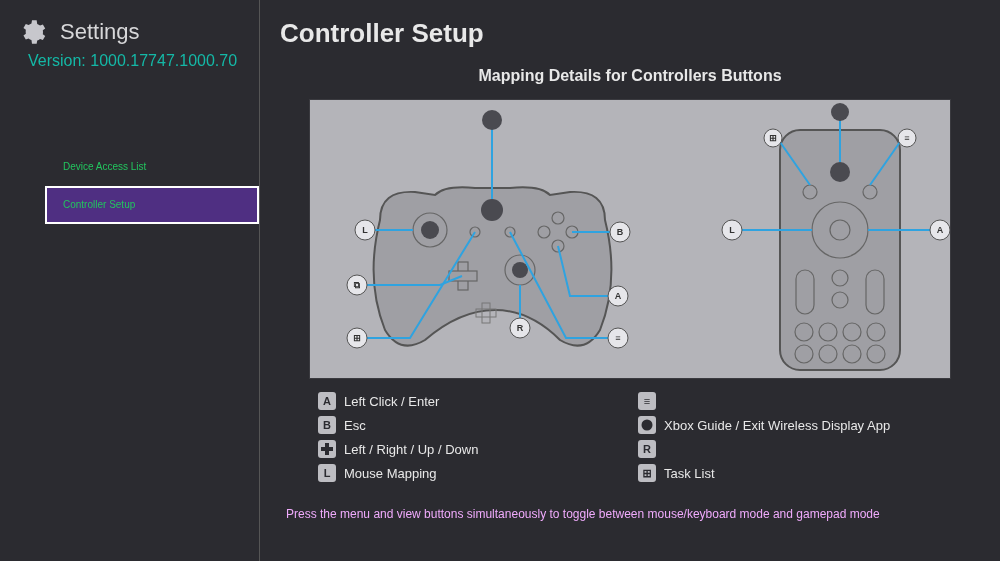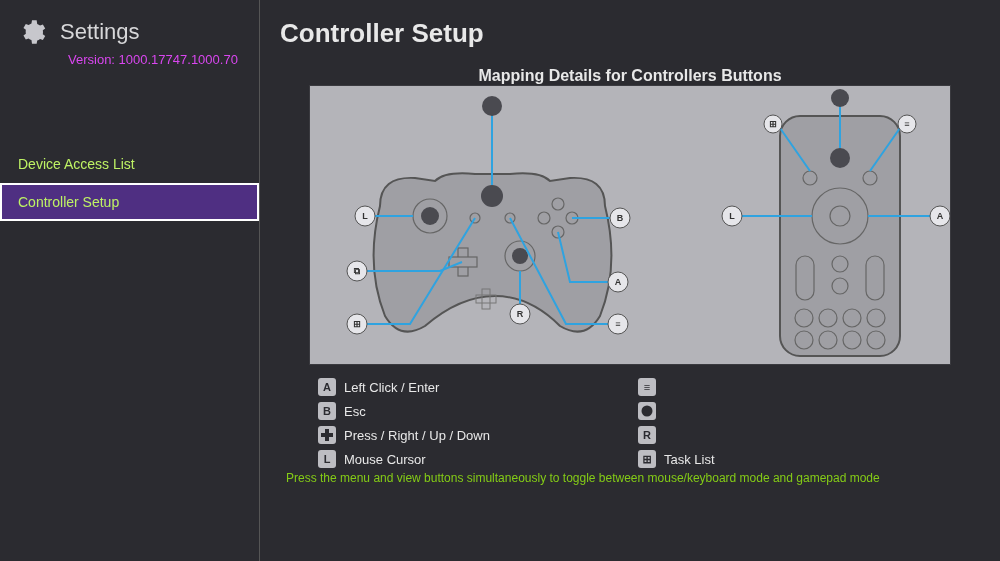--- a/index.html
+++ b/index.html
@@ -34,36 +34,36 @@
     width: 28px;
     height: 28px;
     margin-right: 14px;
   }
   .settings-title {
     font-size: 22px;
     font-weight: 300;
     color: #d7d7d9;
   }
   .version {
-    font-size: 13px;
-    color: #d946ef;
+    font-size: 16px;
+    color: #14b8a6;
     padding: 6px 0 0 28px;
-    margin-left: 40px;
   }
   .nav {
     margin-top: 78px;
   }
   .nav-item {
     height: 38px;
     line-height: 38px;
     padding-left: 18px;
-    font-size: 14px;
-    color: #bef264;
+    font-size: 10px;
+    color: #22c55e;
     cursor: pointer;
     box-sizing:border-box;
+    margin-left:45px;
   }
   .nav-item.selected {
     background: #4f2f82;
     border: 2px solid #fff;
     padding-left: 16px;
     line-height: 34px;
   }
   .main {
     flex: 1;
     padding: 18px 20px 10px 20px;
@@ -72,21 +72,21 @@
   }
   .page-title {
     font-size: 26px;
     font-weight: 700;
     margin: 0 0 18px 0;
   }
   .subtitle {
     font-size: 16px;
     font-weight: 600;
     text-align: center;
-    margin-bottom: 0;
+    margin-bottom: 14px;
   }
   .diagram-box {
     background: #b4b4b9;
     width: 640px;
     height: 278px;
     margin: 0 auto 10px auto;
     position: relative;
     border: 1px solid #3a3a3f;
   }
   .legend {
@@ -111,21 +111,22 @@
     margin: 0 8px 0 8px;
     display: inline-flex;
     align-items: center;
     justify-content: center;
     color: #2b2b30;
     font-size: 11px;
     font-weight: 700;
   }
   .footer-note {
     font-size: 12px;
-    color: #84cc16;
+    color: #f0abfc;
+    margin-top: 22px;
     padding-left: 6px;
   }
   .callout-line {
     stroke: #2fa3e0;
     stroke-width: 2;
     fill: none;
   }
   .badge {
     fill: #e6e6ea;
     stroke: #555;
@@ -288,37 +289,38 @@
         <div class="legend-row">
           <span class="legend-icon">B</span>
           <span>Esc</span>
         </div>
         <div class="legend-row">
           <span class="legend-icon">
             <svg width="12" height="12" viewBox="0 0 12 12">
                 <path fill="#2b2b30" d="M4 0h4v4h4v4H8v4H4V8H0V4h4z"></path>
               </svg>
           </span>
-          <span>Press / Right / Up / Down</span>
+          <span>Left / Right / Up / Down</span>
         </div>
         <div class="legend-row">
           <span class="legend-icon">L</span>
-          <span>Mouse Cursor</span>
+          <span>Mouse Mapping</span>
         </div>
       </div>
       <div class="legend-col">
         <div class="legend-row">
           <span class="legend-icon">≡</span>
         </div>
         <div class="legend-row">
           <span class="legend-icon">
             <svg width="12" height="12" viewBox="0 0 12 12">
                 <circle cx="6" cy="6" r="5.5" fill="#2b2b30"></circle>
               </svg>
           </span>
+          <span>Xbox Guide / Exit Wireless Display App</span>
         </div>
         <div class="legend-row">
           <span class="legend-icon">R</span>
         </div>
         <div class="legend-row">
           <span class="legend-icon">⊞</span>
           <span>Task List</span>
         </div>
       </div>
     </div>

